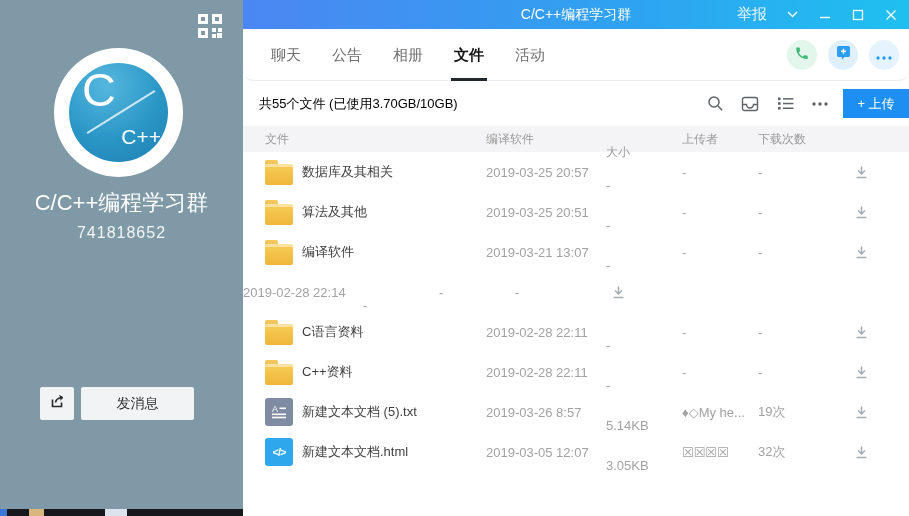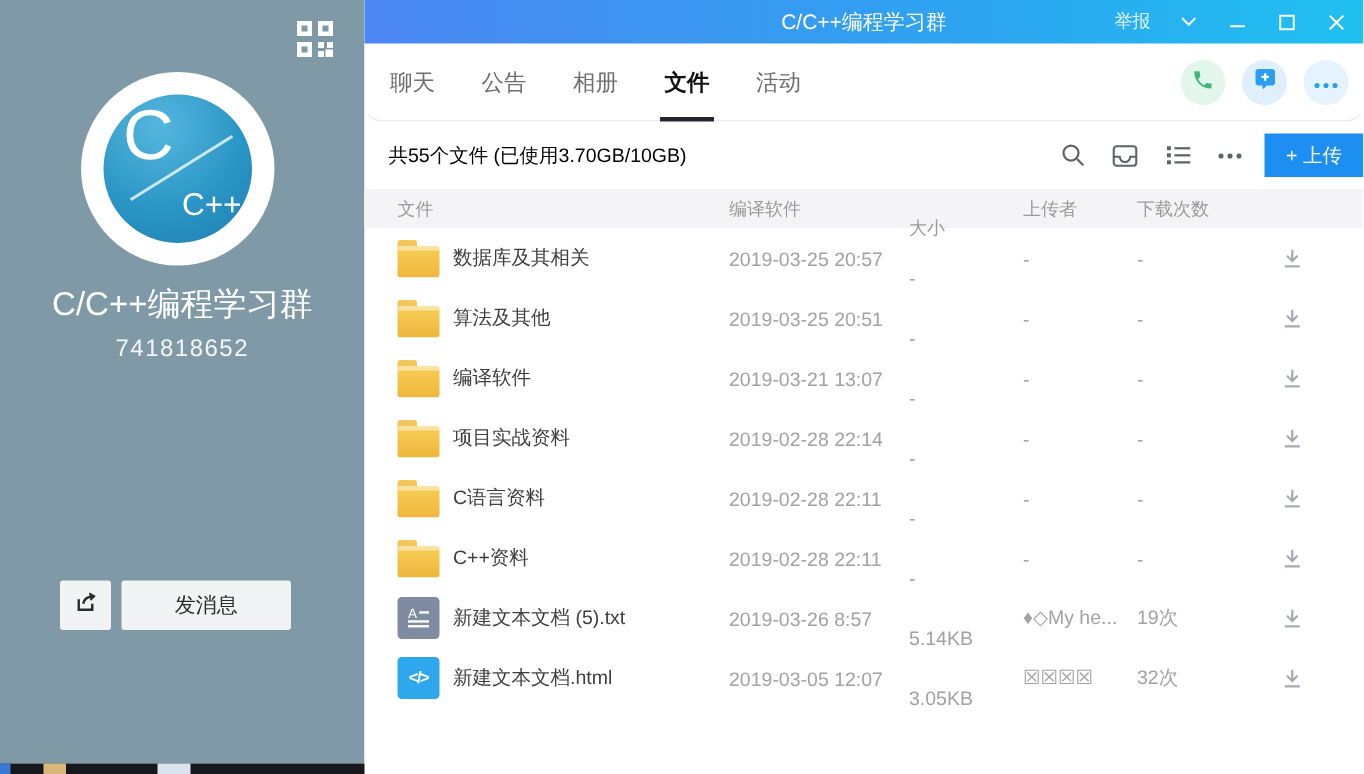--- a/index.html
+++ b/index.html
@@ -32,24 +32,24 @@
   .sliver .b2 { left:29px; width:15px; background:#d9b77c; }
   .sliver .b3 { left:105px; width:22px; background:#dbe4ee; }
 
   
   .main { position:absolute; left:243px; top:0; width:666px; height:516px; background:#fff; }
 
   .titlebar { position:relative; height:29px; background:linear-gradient(90deg,#4b86f2 0%,#2da4f0 60%,#1fc0f0 100%); }
   .win-title { position:absolute; left:0; right:0; top:0; height:29px; line-height:29px; text-align:center;
             color:#fff; font-size:14px; }
   .tb-right { position:absolute; right:10px; top:0; height:29px; display:flex; align-items:center; gap:17px; }
-  .report { color:#eaf4ff; font-size:12px; cursor:pointer; }
+  .report { color:#eaf4ff; font-size:15px; cursor:pointer; }
   .tb-ctl { display:flex; align-items:center; justify-content:center; width:16px; height:16px; cursor:pointer; }
 
-  .tabbar { position:relative; height:52px; border-bottom:1px solid #ececec; display:flex; align-items:flex-end; padding-left:15px;border-radius:11px; }
+  .tabbar { position:relative; height:52px; border-bottom:1px solid #ececec; display:flex; align-items:flex-end; padding-left:26px;border-radius:11px; }
   .tab { position:relative; font-size:15px; color:#6f6f6f; margin-right:27px; padding:16px 2px 15px; cursor:pointer;
          display:flex; align-items:center; gap:5px; white-space:nowrap; }
   .tab.active { color:#141414; font-weight:bold; }
   .tab.active::after { content:""; position:absolute; left:-1px; right:-1px; bottom:-1px; height:3px; background:#23282d; }
   .tab-actions { position:absolute; right:10px; top:0; height:52px; display:flex; align-items:center; gap:11px; }
   .circle-btn { width:30px; height:30px; border-radius:50%; display:flex; align-items:center; justify-content:center; cursor:pointer; }
   .circle-btn.phone { background:#e3f6eb; }
   .circle-btn.chat  { background:#dff0fc; }
   .circle-btn.more  { background:#e4f3fd; }
 
@@ -313,24 +313,20 @@
           <span class="dl-btn">
             <svg width="15" height="15" viewBox="0 0 15 15" fill="none" stroke="#a6abb3" stroke-width="1.5">
               <path d="M7.5 1.5v7M4 5.5l3.5 3.5L11 5.5"></path>
               <path d="M2.5 12.5h10"></path>
             </svg>
           </span>
         </div>
     </div>
 
     <div class="row">
-      <div class="c-name">
-          <span class="ficon folder"></span>
-          <span>项目实战资料</span>
-        </div>
       <div class="c-time">2019-02-28 22:14</div>
       <div class="c-size">-</div>
       <div class="c-upl">-</div>
       <div class="c-cnt">-</div>
       <div class="c-act">
           <span class="dl-btn">
             <svg width="15" height="15" viewBox="0 0 15 15" fill="none" stroke="#a6abb3" stroke-width="1.5">
               <path d="M7.5 1.5v7M4 5.5l3.5 3.5L11 5.5"></path>
               <path d="M2.5 12.5h10"></path>
             </svg>

